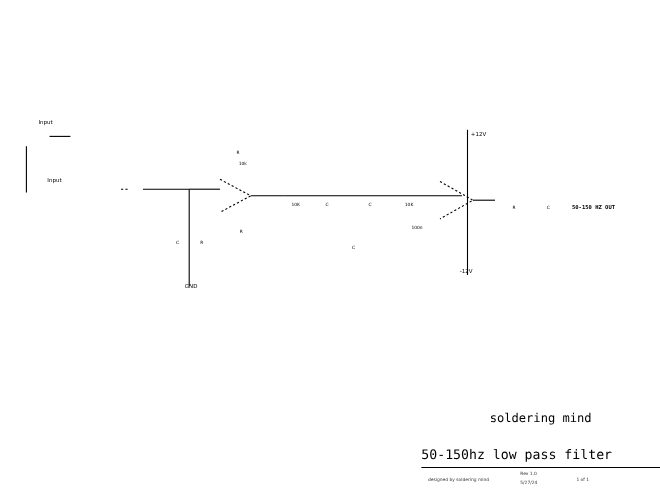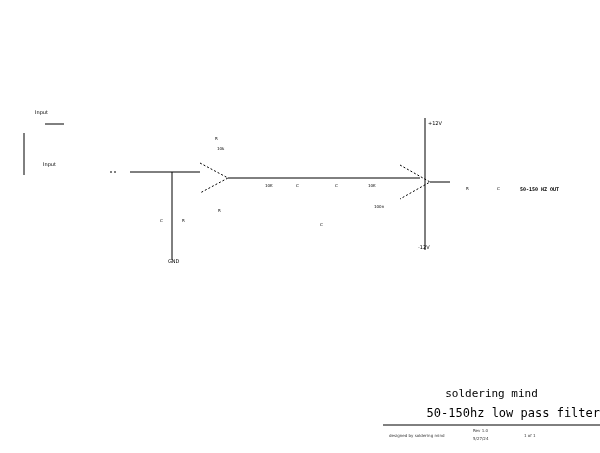--- a/index.html
+++ b/index.html
@@ -1,20 +1,20 @@
 <!DOCTYPE html>
 <html><head>
 <meta charset="utf-8">
 <style>
   html,body{margin:0;padding:0;background:#fff;}
   body{width:600px;height:453px;position:relative;overflow:hidden;font-family:"DejaVu Sans Mono",monospace;color:#000;}
   svg{position:absolute;left:0;top:0;}
   .lbl{position:absolute;font-size:5px;color:#000;white-space:nowrap;font-family:"DejaVu Sans",sans-serif;}
-  .tb-title{position:absolute;left:383px;top:387px;width:217px;text-align:center;font-size:11px;font-family:"DejaVu Sans Mono",monospace;}
-  .tb-sub{position:absolute;left:383px;top:406px;width:217px;text-align:right;font-size:12px;font-family:"DejaVu Sans Mono",monospace;}
+  .tb-title{position:absolute;left:383px;top:374px;width:217px;text-align:center;font-size:11px;font-family:"DejaVu Sans Mono",monospace;}
+  .tb-sub{position:absolute;left:383px;top:406px;width:217px;text-align:left;font-size:12px;font-family:"DejaVu Sans Mono",monospace;}
   .tb-small{position:absolute;font-size:4px;color:#333;font-family:"DejaVu Sans",sans-serif;white-space:nowrap;}
   .out{position:absolute;left:520px;top:186px;font-size:5px;font-weight:bold;font-family:"DejaVu Sans Mono",monospace;}
 </style>
 </head>
 <body>
 
 <svg width="600" height="453" viewBox="0 0 600 453">
   <g stroke="#000" fill="none" stroke-width="1">
 
     <line x1="45" y1="124" x2="64" y2="124"></line>

